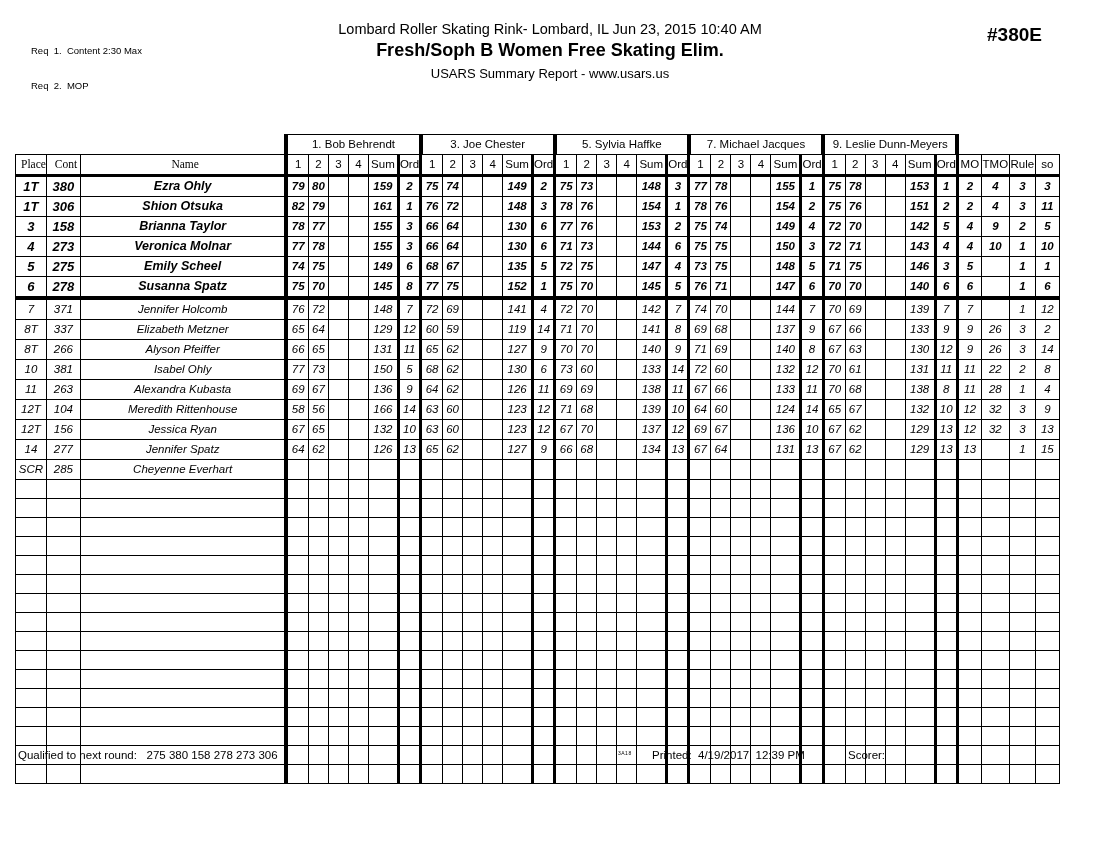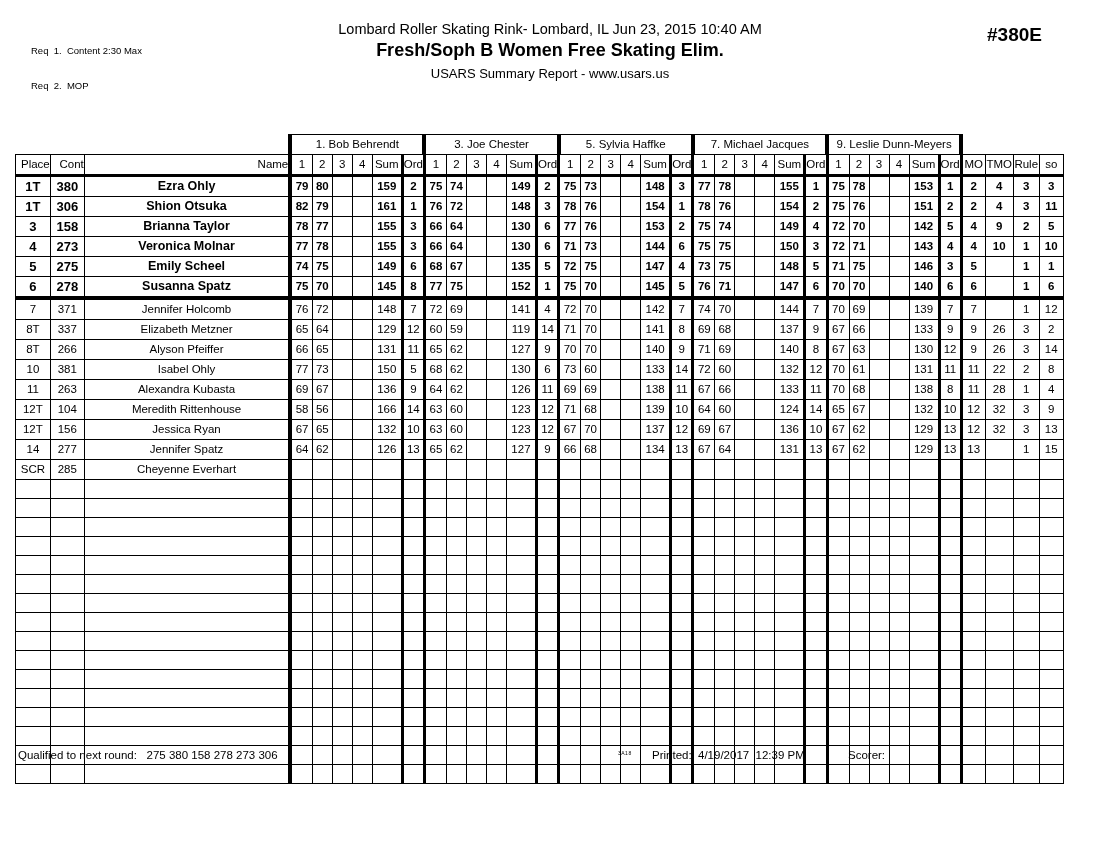--- a/index.html
+++ b/index.html
@@ -24,32 +24,32 @@
   .tbl{position:absolute;left:15px;top:134px;border-collapse:collapse;table-layout:fixed;}
   .tbl td,.tbl th{
     border:1px solid #000;padding:0;margin:0;
     font-size:11.5px;font-weight:normal;text-align:center;
     height:19px;line-height:19px;box-sizing:border-box;
     overflow:hidden;white-space:nowrap;
   }
   .nb{border:none !important;}
   .jhdr{font-size:10.5px;text-align:left;padding-left:6px;height:19px;line-height:19px;}
   .colhdr{font-size:9.5px;height:18px;line-height:18px;}
-  .colhdr.l{text-align:right;padding-left:5px;}
+  .colhdr.l{text-align:center;padding-left:5px;font-family:Liberation Serif, serif;}
   .lft{text-align:left;padding-left:5px;}
   
   .bl{border-left:4px solid #000 !important;}
   .br{border-right:4px solid #000 !important;}
   .ordc{border-left:3px solid #000 !important;border-right:3px solid #000 !important;font-weight:bold;}
   .toprow td{border-top:3px solid #000 !important;}
   .qualend td{border-bottom:4px solid #000 !important;}
   .bold td,.bold{font-weight:bold;}
   .bold .nm{font-size:12.5px;}
   .bold .pl,.bold .ct{font-size:13px;}
-  .r{height:19px;}
+  .r{height:19px;font-style:italic;}
 
   
   .foot{position:absolute;left:0;top:749px;width:1100px;height:20px;font-size:11.5px;}
   .f-qual{position:absolute;left:18px;top:0;white-space:pre;}
   .f-tiny{position:absolute;left:618px;top:1px;font-size:5px;letter-spacing:0.5px;}
   .f-print{position:absolute;left:652px;top:0;white-space:pre;}
   .f-scorer{position:absolute;left:848px;top:0;}
 </style>
 </head>
 <body>

